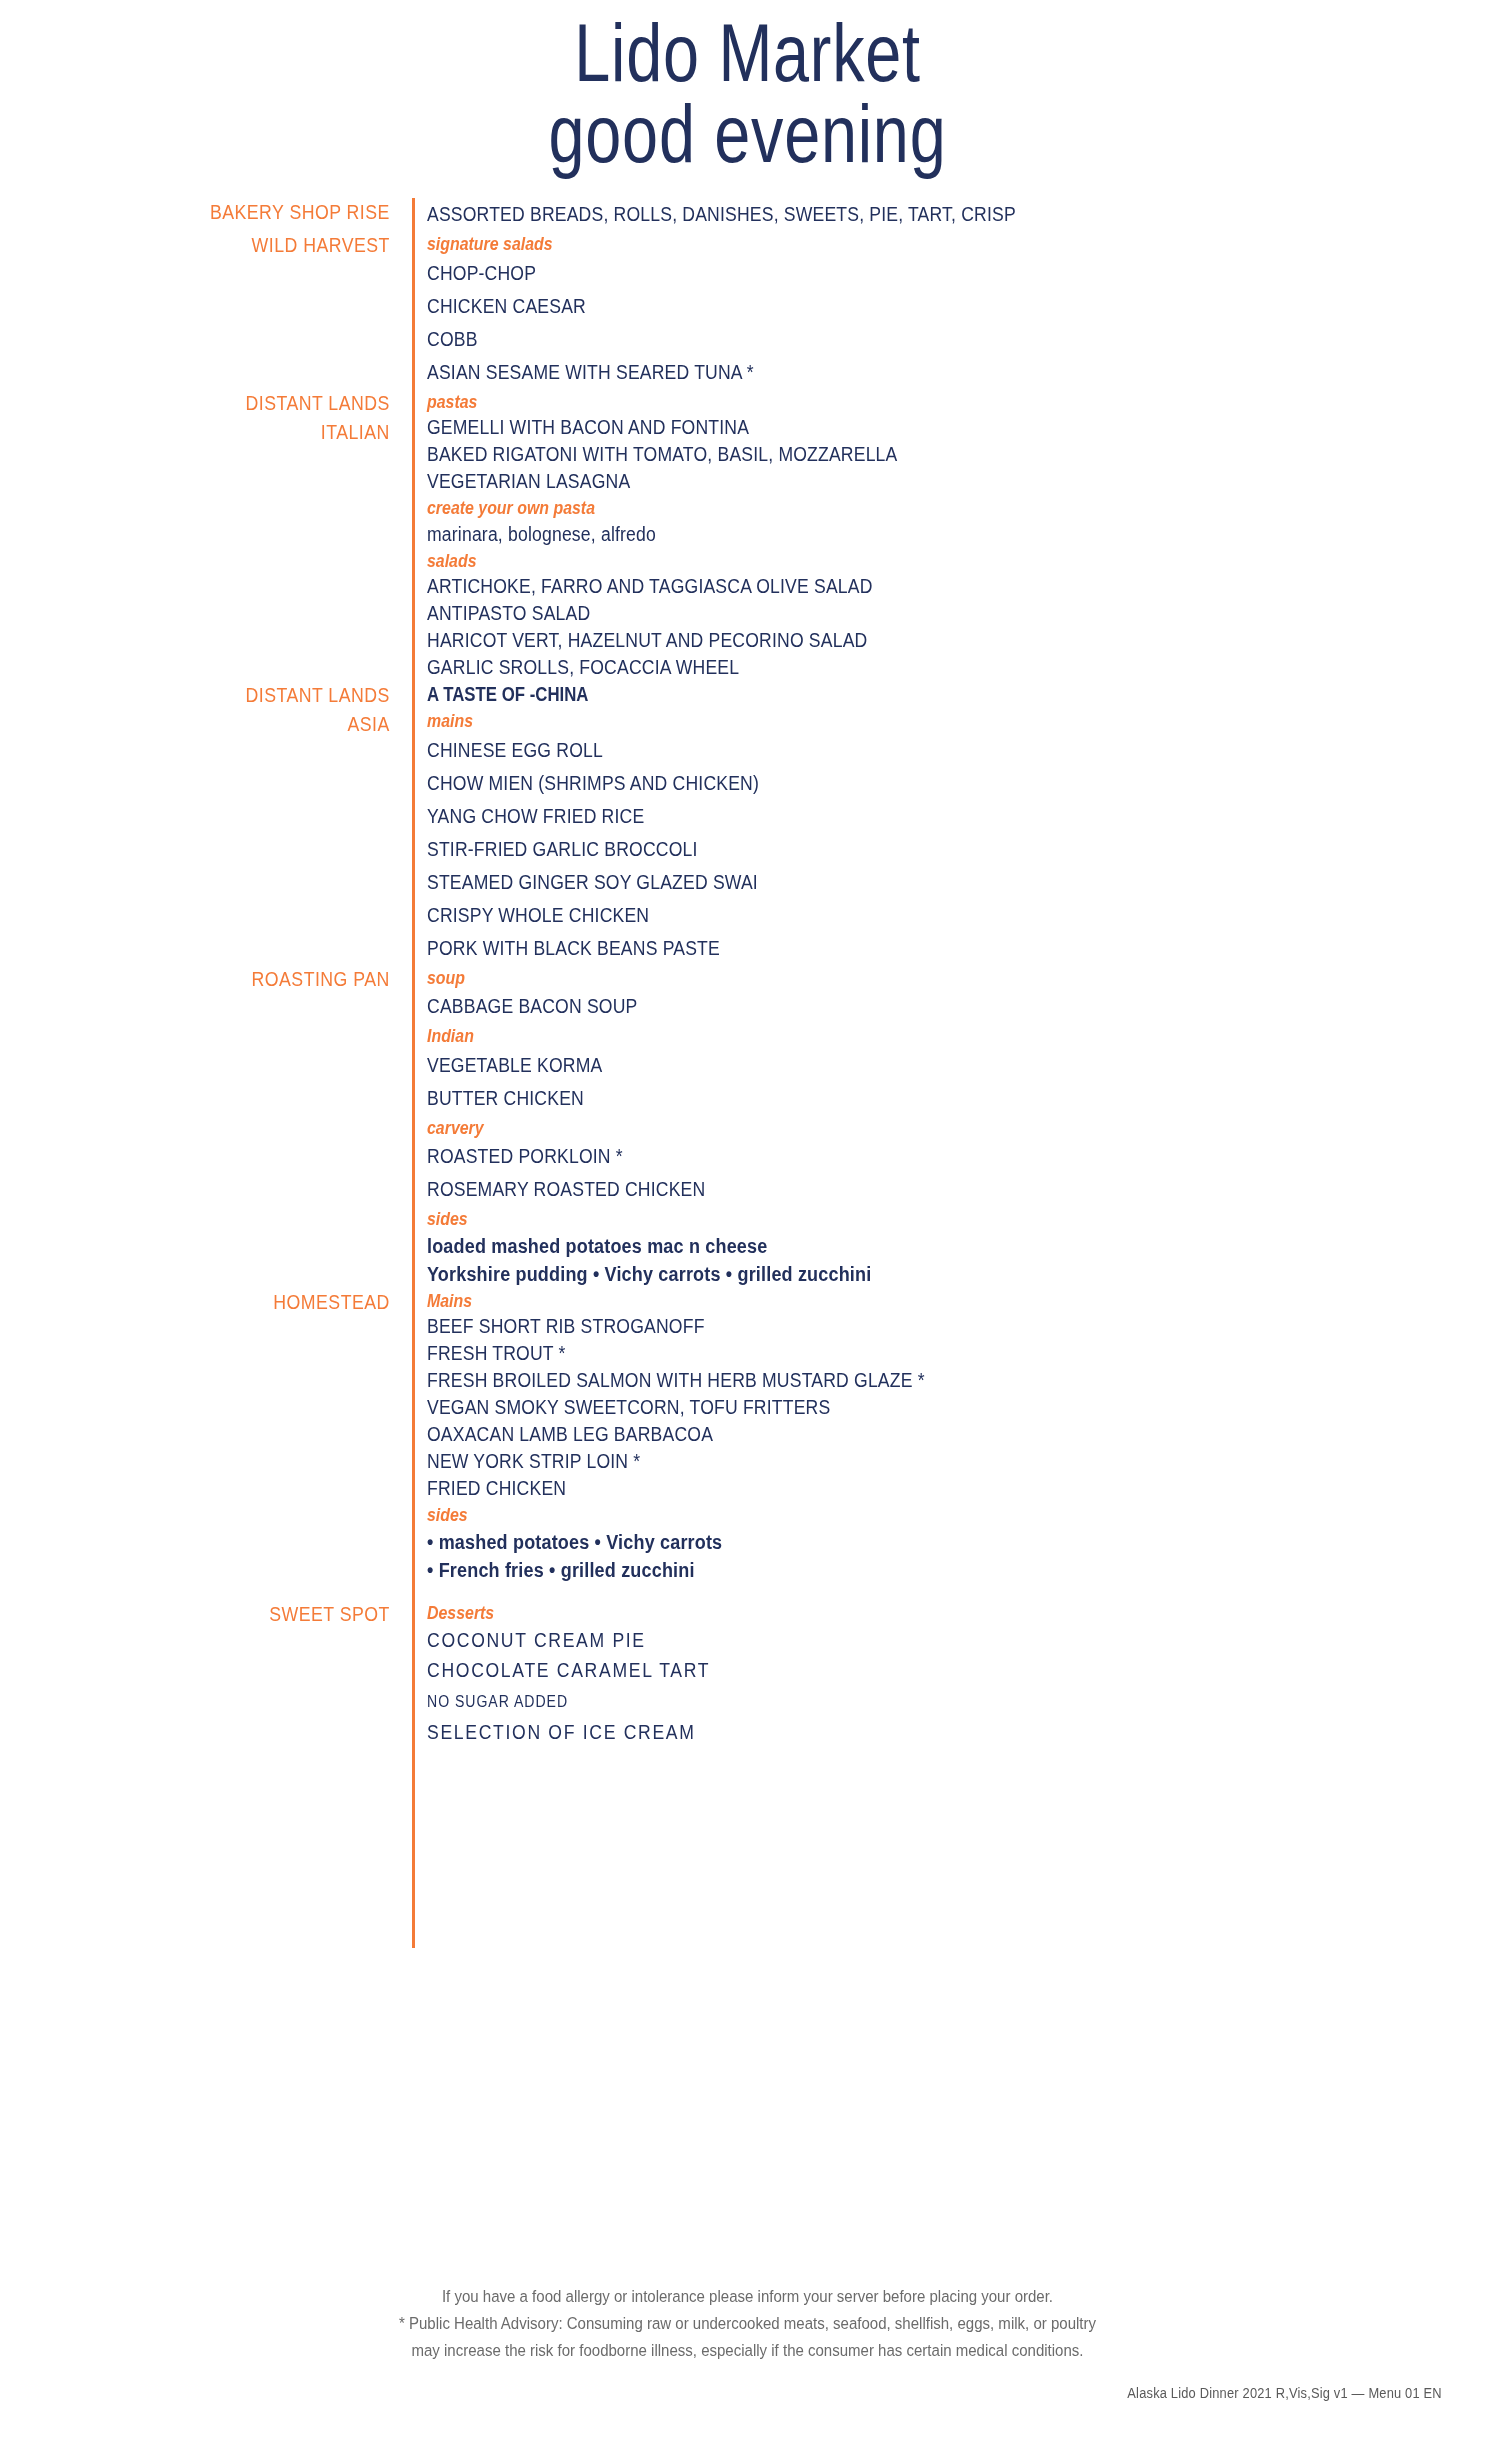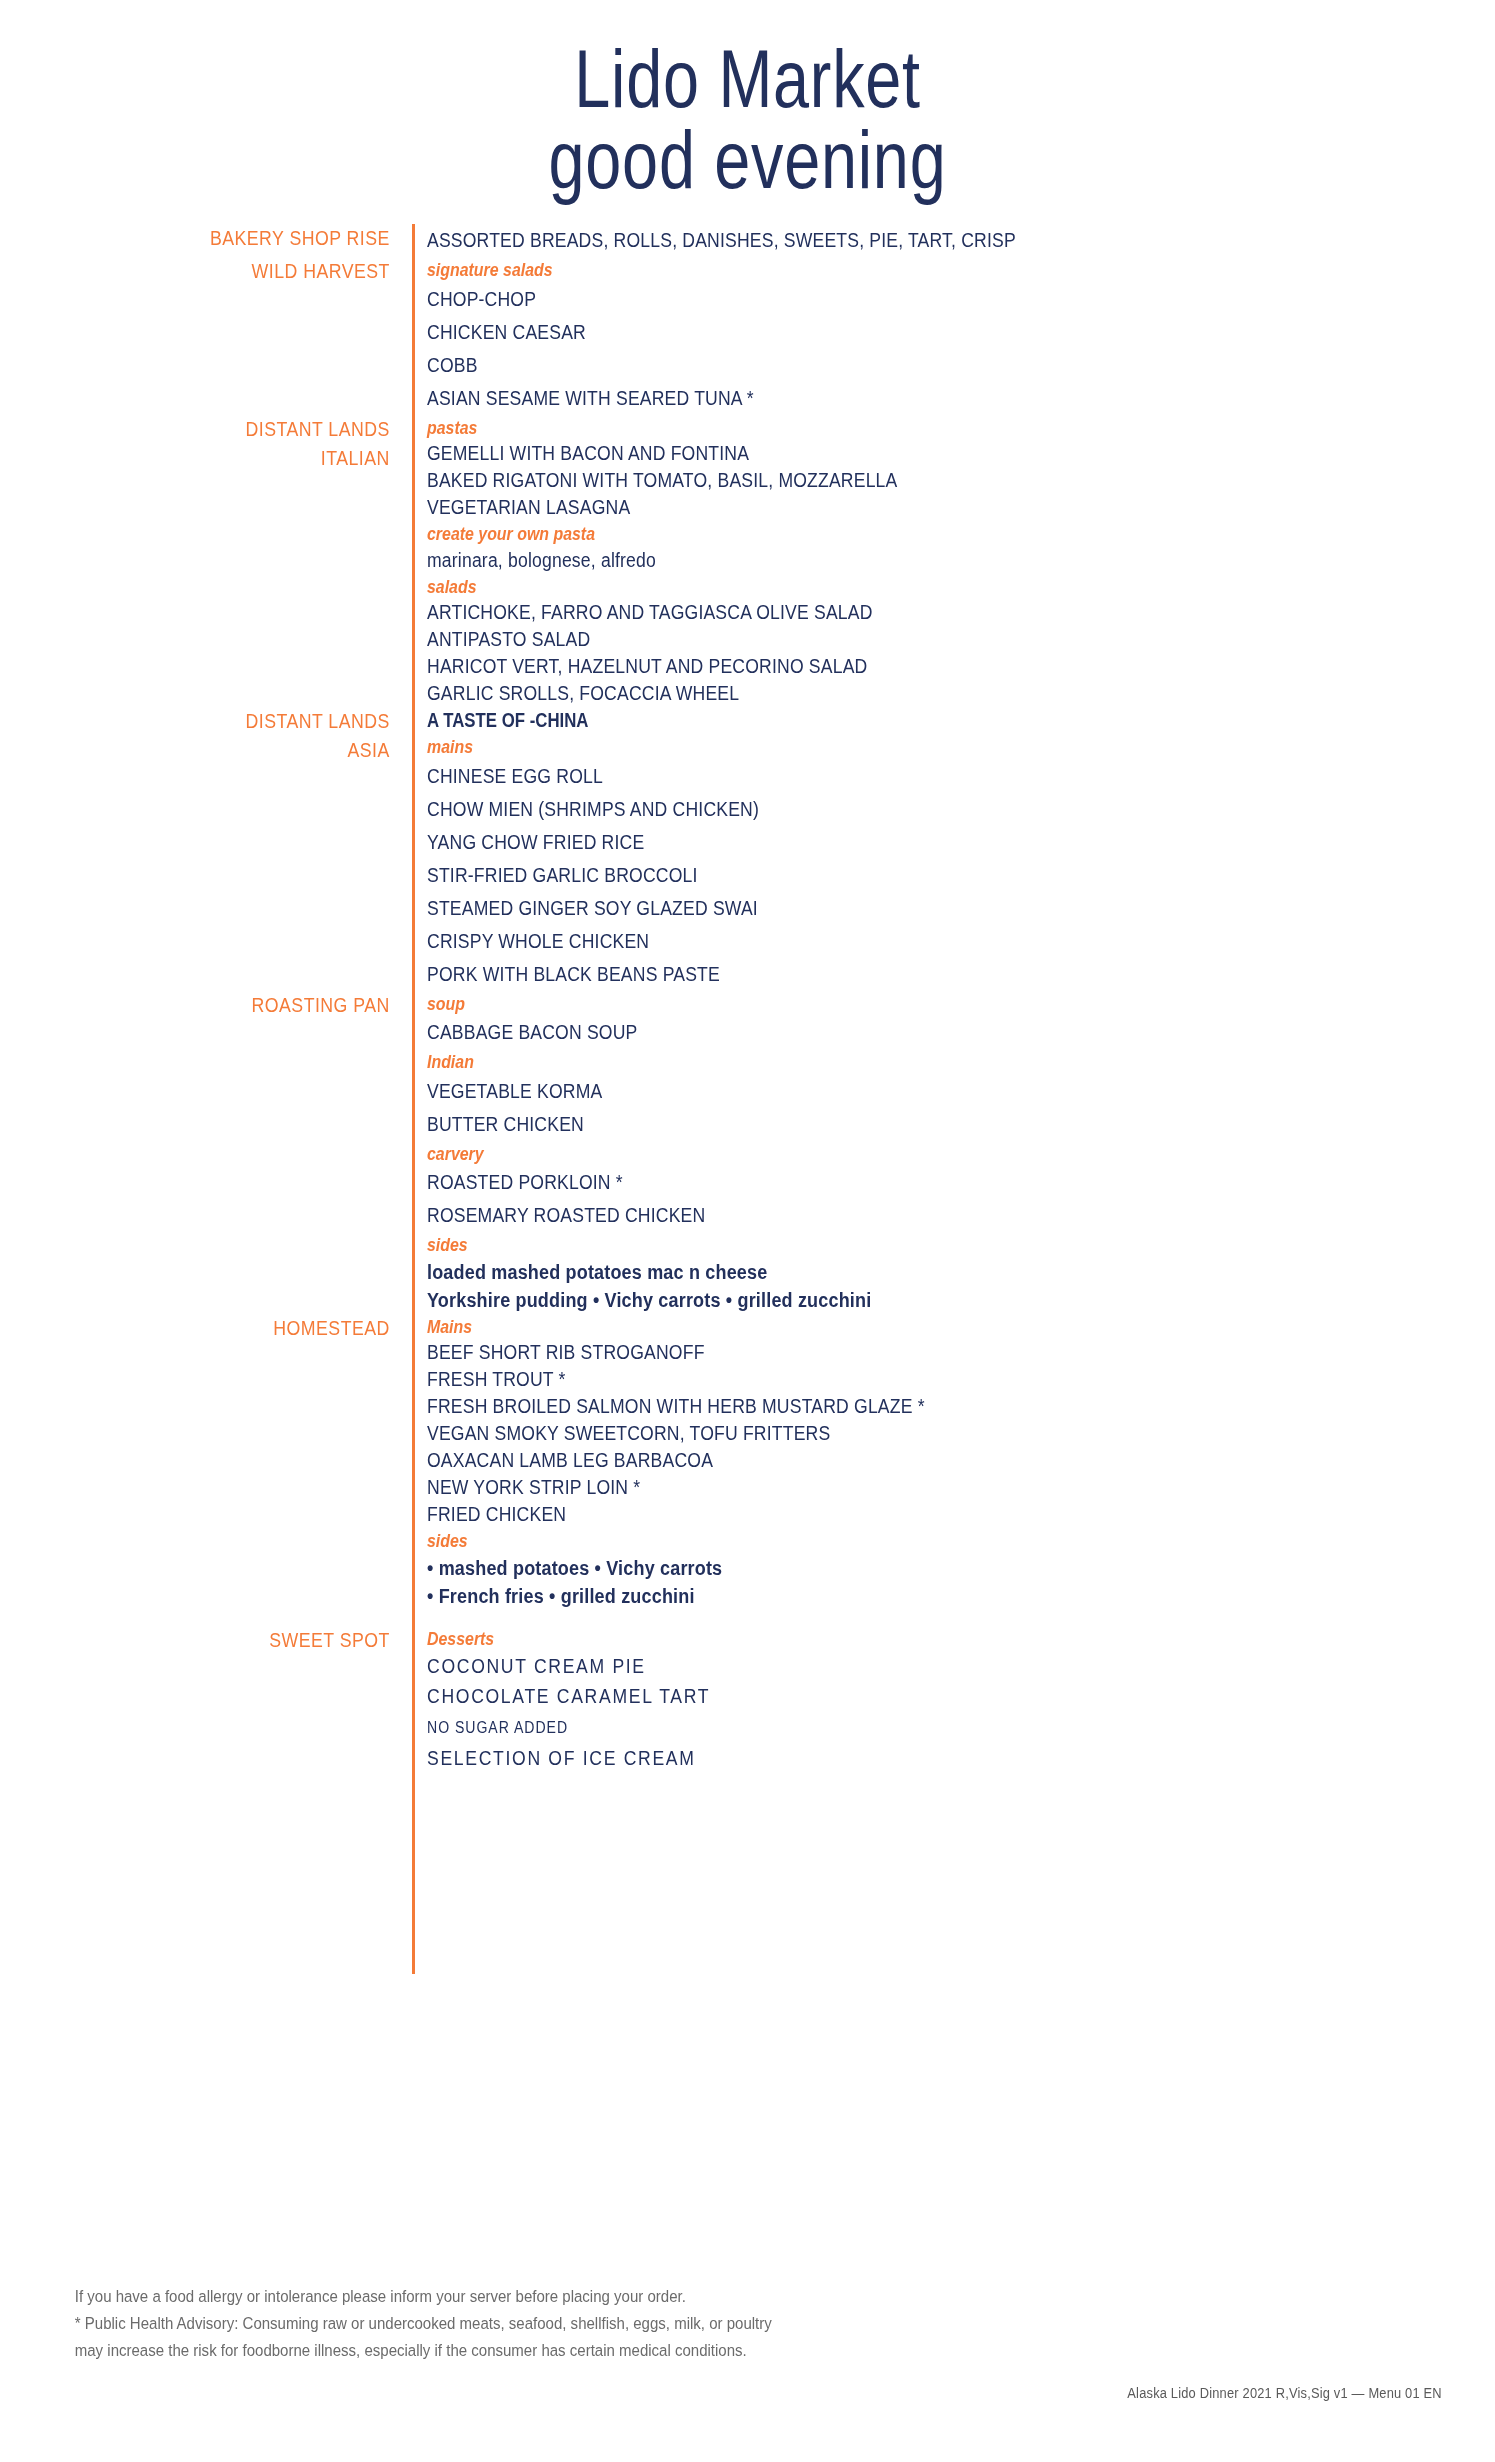--- a/index.html
+++ b/index.html
@@ -11,21 +11,21 @@
     width: 1495px;
     height: 2462px;
     font-family: "Liberation Sans", sans-serif;
     -webkit-font-smoothing: antialiased;
     position: relative;
     overflow: hidden;
   }
 
   
   .header {
-    padding-top: 37px;
+    padding-top: 11px;
     text-align: center;
   }
   .title-line {
     color: #22305c;
     font-family: "Liberation Sans", sans-serif;
     font-weight: 300;
     font-size: 81px;
     line-height: 1.06;
     letter-spacing: 0.9px;
     transform: scaleX(0.80);
@@ -109,21 +109,21 @@
     letter-spacing: 1.1px;
   }
   .spacer-md { height: 16px; }
 
   
   .footer {
     position: absolute;
     left: 0;
     right: 0;
     top: 2283px;
-    text-align: left;
+    text-align: center;
     color: #6b6b6b;
     font-size: 16.7px;
     font-weight: 300;
     line-height: 27px;
   }
   .footer div {
     transform: scaleX(0.90);
     transform-origin: center center;
     white-space: nowrap;
   }

